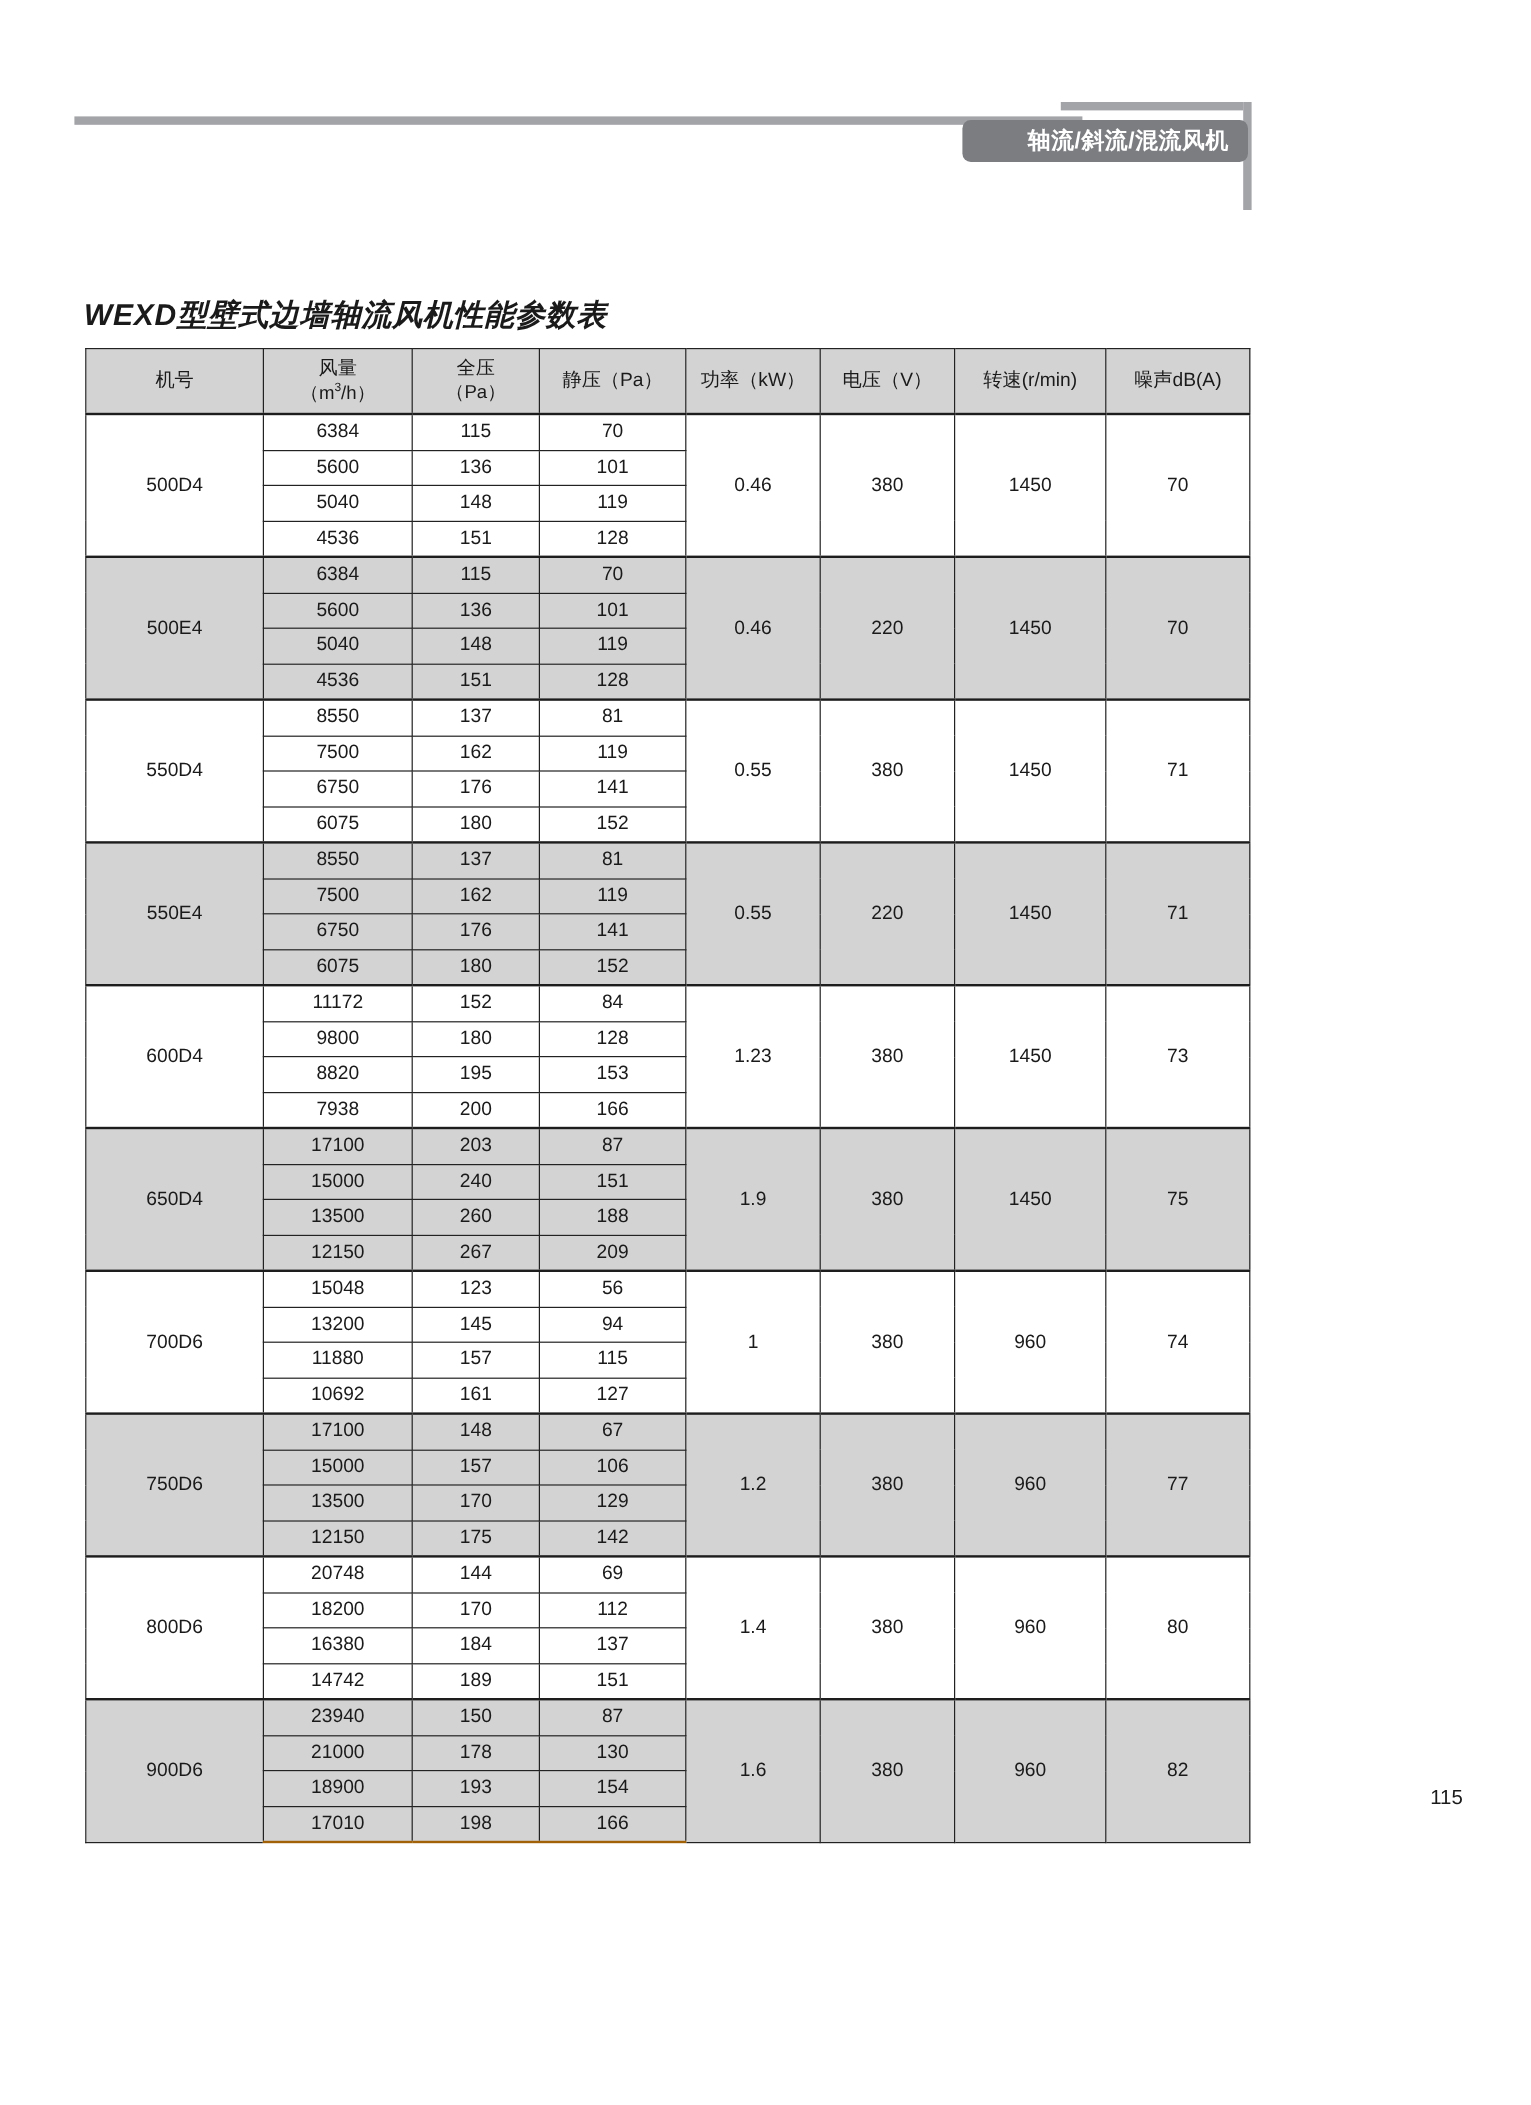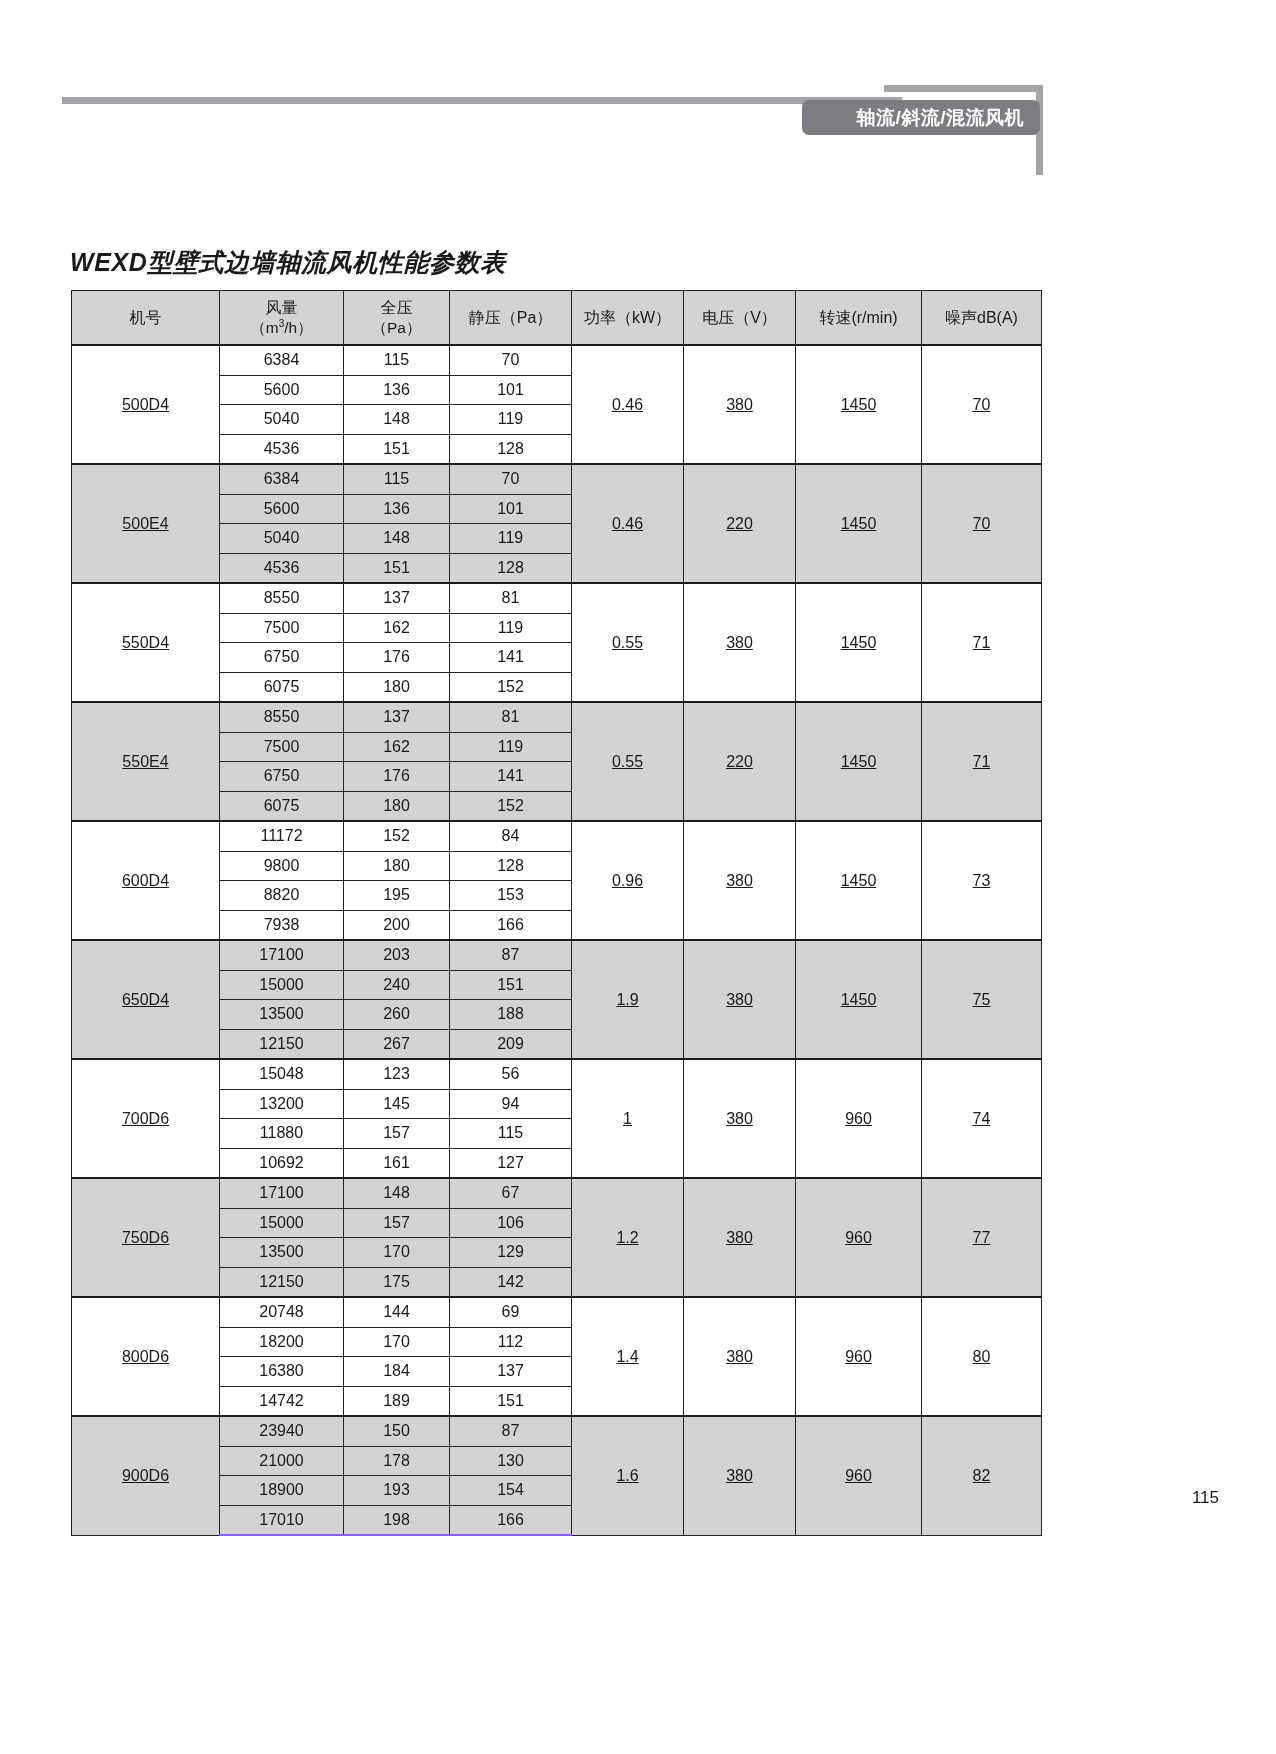--- a/index.html
+++ b/index.html
@@ -123,25 +123,24 @@
     vertical-align: super;
   }
   table.spec tbody td {
     height: 28.5px;
     font-size: 16px;
   }
   tbody tr.light td { background: #ffffff; }
   tbody tr.shaded td { background: #d3d3d3; }
   td.model, td.merged {
     font-size: 16px;
-    text-decoration: underline;
   }
   
   tr.group-start td { border-top: 2px solid #1d1d1d; }
-  tbody tr:last-child td { border-bottom: 2px solid #8b5cf6; }
+  tbody tr:last-child td { border-bottom: 2px solid #a16207; }
 
   
   col.c-model { width: 148px; }
   col.c-flow  { width: 124px; }
   col.c-total { width: 106px; }
   col.c-static{ width: 122px; }
   col.c-power { width: 112px; }
   col.c-volt  { width: 112px; }
   col.c-speed { width: 126px; }
   col.c-noise { width: 120px; }
@@ -310,21 +309,21 @@
         <tr class="shaded">
           <td>6075</td>
           <td>180</td>
           <td>152</td>
         </tr>
         <tr class="light group-start">
           <td class="model" rowspan="4">600D4</td>
           <td>11172</td>
           <td>152</td>
           <td>84</td>
-          <td class="merged" rowspan="4">0.96</td>
+          <td class="merged" rowspan="4">1.23</td>
           <td class="merged" rowspan="4">380</td>
           <td class="merged" rowspan="4">1450</td>
           <td class="merged" rowspan="4">73</td>
         </tr>
         <tr class="light">
           <td>9800</td>
           <td>180</td>
           <td>128</td>
         </tr>
         <tr class="light">

